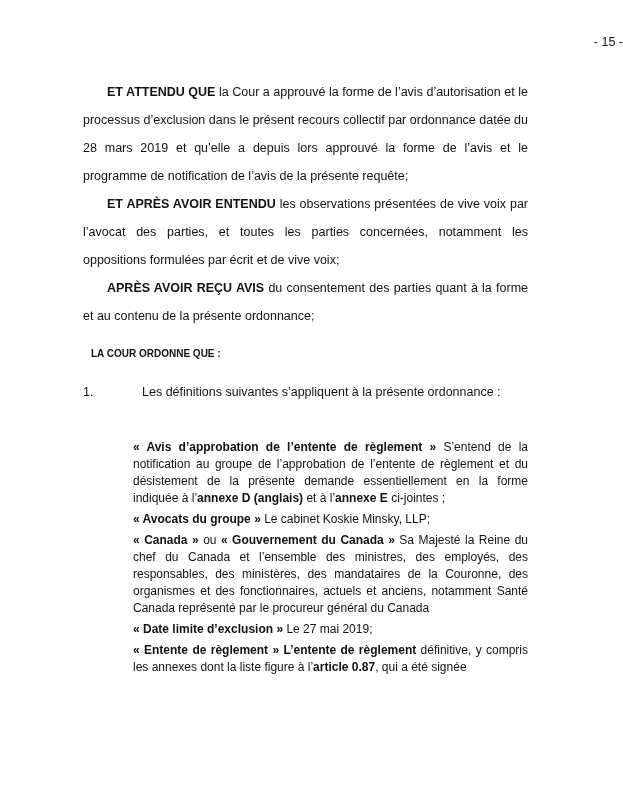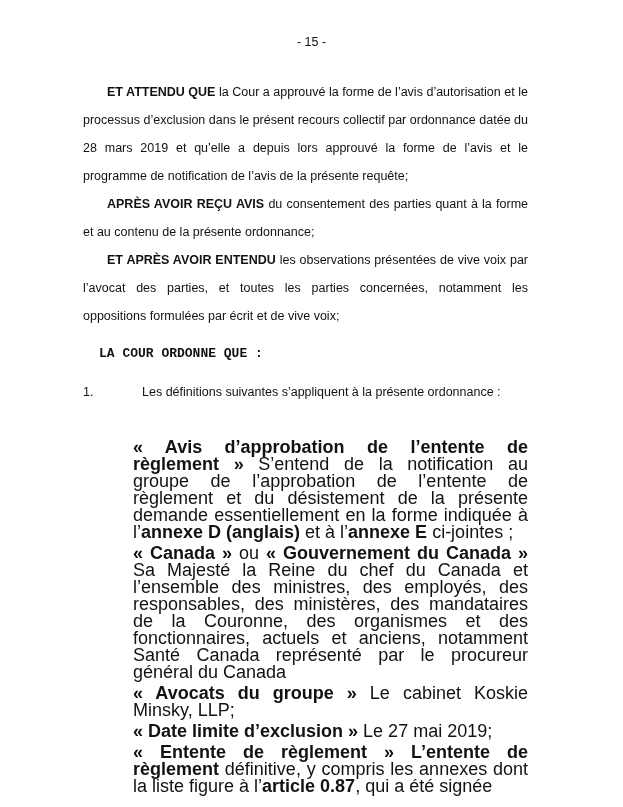--- a/index.html
+++ b/index.html
@@ -10,80 +10,79 @@
     box-sizing: border-box;
     background: #ffffff;
     color: #121212;
     font-family: "Liberation Sans", "DejaVu Sans", sans-serif;
     padding: 33px 0 0 83px;
     overflow: hidden;
   }
   .page-number {
     width: 623px;
     margin-left: -83px;
-    text-align: center;
+    text-align: right;
     font-size: 12.5px;
     line-height: 18px;
     margin-bottom: 27px;
   }
   .content { width: 445px; }
   .recital {
     margin: 0;
     font-size: 12.5px;
     line-height: 28px;
     text-align: justify;
     text-indent: 24px;
   }
   .order-heading {
-    margin: 10px 0 0 16px;
-    font-size: 13px;
+    margin: 10px 0 0 8px;
+    font-size: 10px;
     line-height: 28px;
     font-weight: bold;
-    font-family: Liberation Mono, monospace;
   }
   .numbered {
     margin: 10px 0 0 0;
     display: flex;
     font-size: 12.5px;
     line-height: 28px;
   }
   .num { flex: 0 0 59px; width: 59px; }
   .num-text { flex: 1; }
   .defs {
     margin-top: 33px;
     margin-left: 50px;
     width: 395px;
   }
   .def {
     margin: 0 0 4px 0;
-    font-size: 18px;
+    font-size: 12px;
     line-height: 17px;
     text-align: justify;
   }
   .def b, .recital b { font-weight: bold; }
 </style>
 </head>
 <body>
 
 <div class="page">
   <div class="page-number">- 15 -</div>
 
   <div class="content">
     <p class="recital"><b>ET ATTENDU QUE</b><span> la Cour a approuvé la forme de l’avis d’autorisation et le processus d’exclusion dans le présent recours collectif par ordonnance datée du 28 mars 2019 et qu’elle a depuis lors approuvé la forme de l’avis et le programme de notification de l’avis de la présente requête;</span></p>
+    <p class="recital"><b>ET APRÈS AVOIR ENTENDU</b><span> les observations présentées de vive voix par l’avocat des parties, et toutes les parties concernées, notamment les oppositions formulées par écrit et de vive voix;</span></p>
     <p class="recital"><b>APRÈS AVOIR REÇU AVIS</b><span> du consentement des parties quant à la forme et au contenu de la présente ordonnance;</span></p>
-    <p class="recital"><b>ET APRÈS AVOIR ENTENDU</b><span> les observations présentées de vive voix par l’avocat des parties, et toutes les parties concernées, notamment les oppositions formulées par écrit et de vive voix;</span></p>
 
     <p class="order-heading">LA COUR ORDONNE QUE :</p>
 
     <div class="numbered">
       <span class="num">1.</span>
       <span class="num-text">Les définitions suivantes s’appliquent à la présente ordonnance :</span>
     </div>
 
     <div class="defs">
       <p class="def"><b>« Avis d’approbation de l’entente de règlement »</b><span> S’entend de la notification au groupe de l’approbation de l’entente de règlement et du désistement de la présente demande essentiellement en la forme indiquée à l’</span><b>annexe D (anglais)</b><span> et à l’</span><b>annexe E</b><span> ci-jointes ;</span></p>
+      <p class="def"><b>« Avocats du groupe »</b><span> Le cabinet Koskie Minsky, LLP;</span></p>
       <p class="def"><b>« Canada »</b><span> ou </span><b>« Gouvernement du Canada »</b><span> Sa Majesté la Reine du chef du Canada et l’ensemble des ministres, des employés, des responsables, des ministères, des mandataires de la Couronne, des organismes et des fonctionnaires, actuels et anciens, notamment Santé Canada représenté par le procureur général du Canada</span></p>
-      <p class="def"><b>« Avocats du groupe »</b><span> Le cabinet Koskie Minsky, LLP;</span></p>
       <p class="def"><b>« Date limite d’exclusion »</b><span> Le 27 mai 2019;</span></p>
       <p class="def"><b>« Entente de règlement »</b><span> </span><b>L’entente de règlement</b><span> définitive, y compris les annexes dont la liste figure à l’</span><b>article 0.87</b><span>, qui a été signée</span></p>
     </div>
   </div>
 </div>
 
 </body></html>

